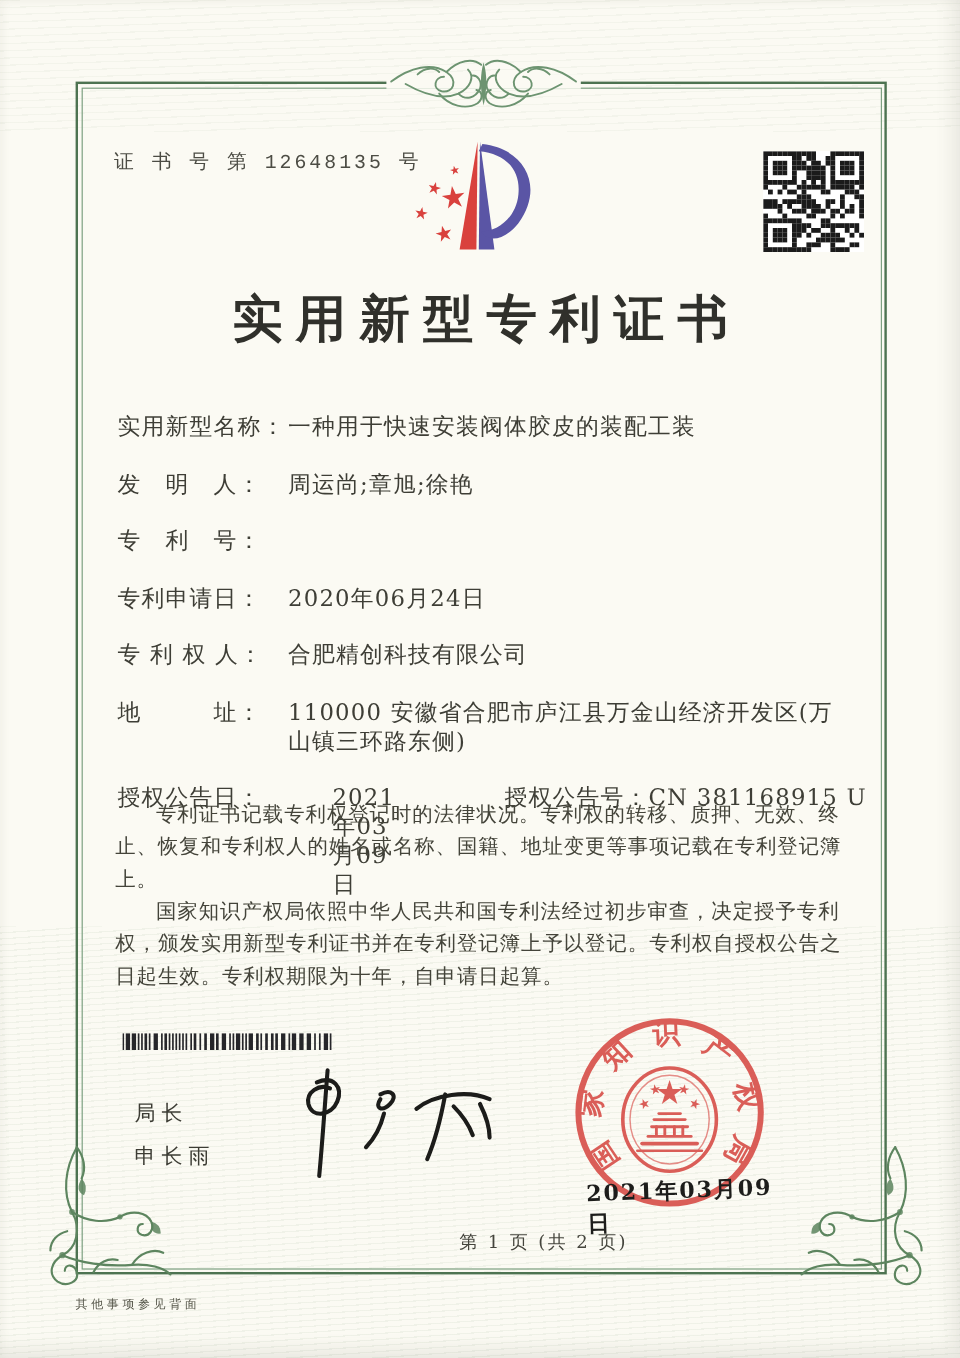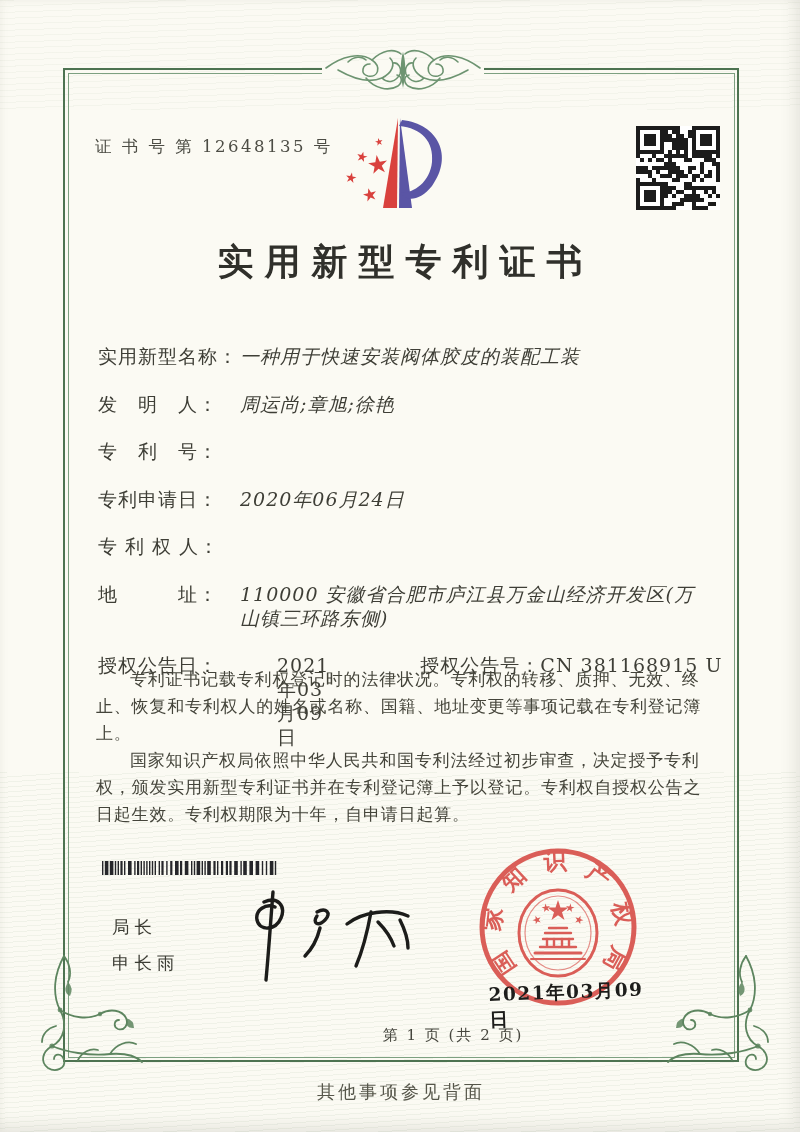--- a/index.html
+++ b/index.html
@@ -22,50 +22,50 @@
     background:repeating-linear-gradient(178deg, rgba(150,172,140,.08) 0 1px, transparent 1px 6px);
   }
   
   .frame { position:absolute; left:63px; top:68px; width:676px; height:994px; border:2.5px solid #4d7351; z-index:1;}
   .frame-inner { position:absolute; inset:2.5px; border:1px solid #7da081; }
   .ornament-top { position:absolute; left:308px; top:38px; z-index:2; }
   .flourish { position:absolute; z-index:2; }
   .flourish.left { left:30px; top:948px; }
   .flourish.right { left:660px; top:948px; transform:scaleX(-1); }
 
-  .cert-number { position:absolute; left:95px; top:136px; font-size:16.5px; letter-spacing:2.5px; color:#4c4c44; z-index:3;}
+  .cert-number { position:absolute; left:95px; top:124px; font-size:16.5px; letter-spacing:2.5px; color:#4c4c44; z-index:3;font-family:Liberation Mono, monospace;}
   .logo { position:absolute; left:336px; top:104px; z-index:3; }
   .qr { position:absolute; left:636px; top:126px; width:84px; height:84px; background:#fff; z-index:3;}
   .title { position:absolute; left:0; top:238px; width:800px; text-align:center;
-    font-size:36px; font-weight:bold; letter-spacing:11px; color:#30302b; z-index:3; text-indent:11px;}
+    font-size:42px; font-weight:bold; letter-spacing:11px; color:#30302b; z-index:3; text-indent:11px;}
 
   .fields { position:absolute; left:98px; top:344px; width:614px; font-size:19px; color:#3e3e36; z-index:3;}
   .frow { display:flex; margin-bottom:23.5px; line-height:24px; letter-spacing:1px;}
   .flabel { flex:0 0 142px; white-space:nowrap; }
-  .fvalue { flex:1;font-style:italic; }
+  .fvalue { flex:1; }
   .frow.grant { margin-top:3px;gap:37px; }
   .frow.grant .pair2 { margin-left:54px; white-space:nowrap;}
 
   .paragraphs { position:absolute; left:96px; top:666px; width:614px; z-index:3;
     font-size:17px; line-height:27px; letter-spacing:.8px; color:#44443a; }
   .paragraphs p { text-indent:2em; }
 
   .barcode { position:absolute; left:102px; top:861px; z-index:3; }
   .signer { position:absolute; left:112px; top:915px; z-index:3; font-size:17.5px; letter-spacing:5px; color:#3c3c34;}
   .signer div { margin-bottom:12px; }
   .signature { position:absolute; left:220px; top:886px; z-index:4; }
 
   .seal { position:absolute; left:474px; top:841px; z-index:4; opacity:.92; }
   .seal-date { position:absolute; left:489px; top:979px; width:170px; z-index:5;
     font-size:18.5px; font-weight:bold; letter-spacing:1.5px; color:#1d1d1b; transform:rotate(-2deg);}
 
   .page-footer { position:absolute; left:63px; top:1026px; width:780px; text-align:center;
     font-size:15px; letter-spacing:2px; color:#45453d; z-index:3;}
-  .back-note { position:absolute; left:63px; top:1080px; width:676px; text-align:center;
-    font-size:18px; letter-spacing:3px; color:#56564a; z-index:3;}
+  .back-note { position:absolute; left:63px; top:1080px; width:676px; text-align:left;
+    font-size:10px; letter-spacing:3px; color:#56564a; z-index:3;}
 </style>
 </head>
 <body>
 
 <div class="texture-top"></div>
 <div class="texture"></div>
 
 <div class="frame">
   <div class="frame-inner"></div>
 </div>
@@ -418,20 +418,21 @@
   </div>
   <div class="frow">
     <span class="flabel">专　利　号：</span>
   </div>
   <div class="frow">
     <span class="flabel">专利申请日：</span>
     <span class="fvalue">2020年06月24日</span>
   </div>
   <div class="frow">
     <span class="flabel">专 利 权 人：</span>
+    <span class="fvalue">合肥精创科技有限公司</span>
   </div>
   <div class="frow">
     <span class="flabel">地　　　址：</span>
     <span class="fvalue">110000 安徽省合肥市庐江县万金山经济开发区(万山镇三环路东侧)</span>
   </div>
   <div class="frow grant">
     <span class="flabel">授权公告日：</span>
     <span>2021年03月09日</span>
     <span class="pair2">
       <span>授权公告号：</span><span>CN 381168915 U</span>

